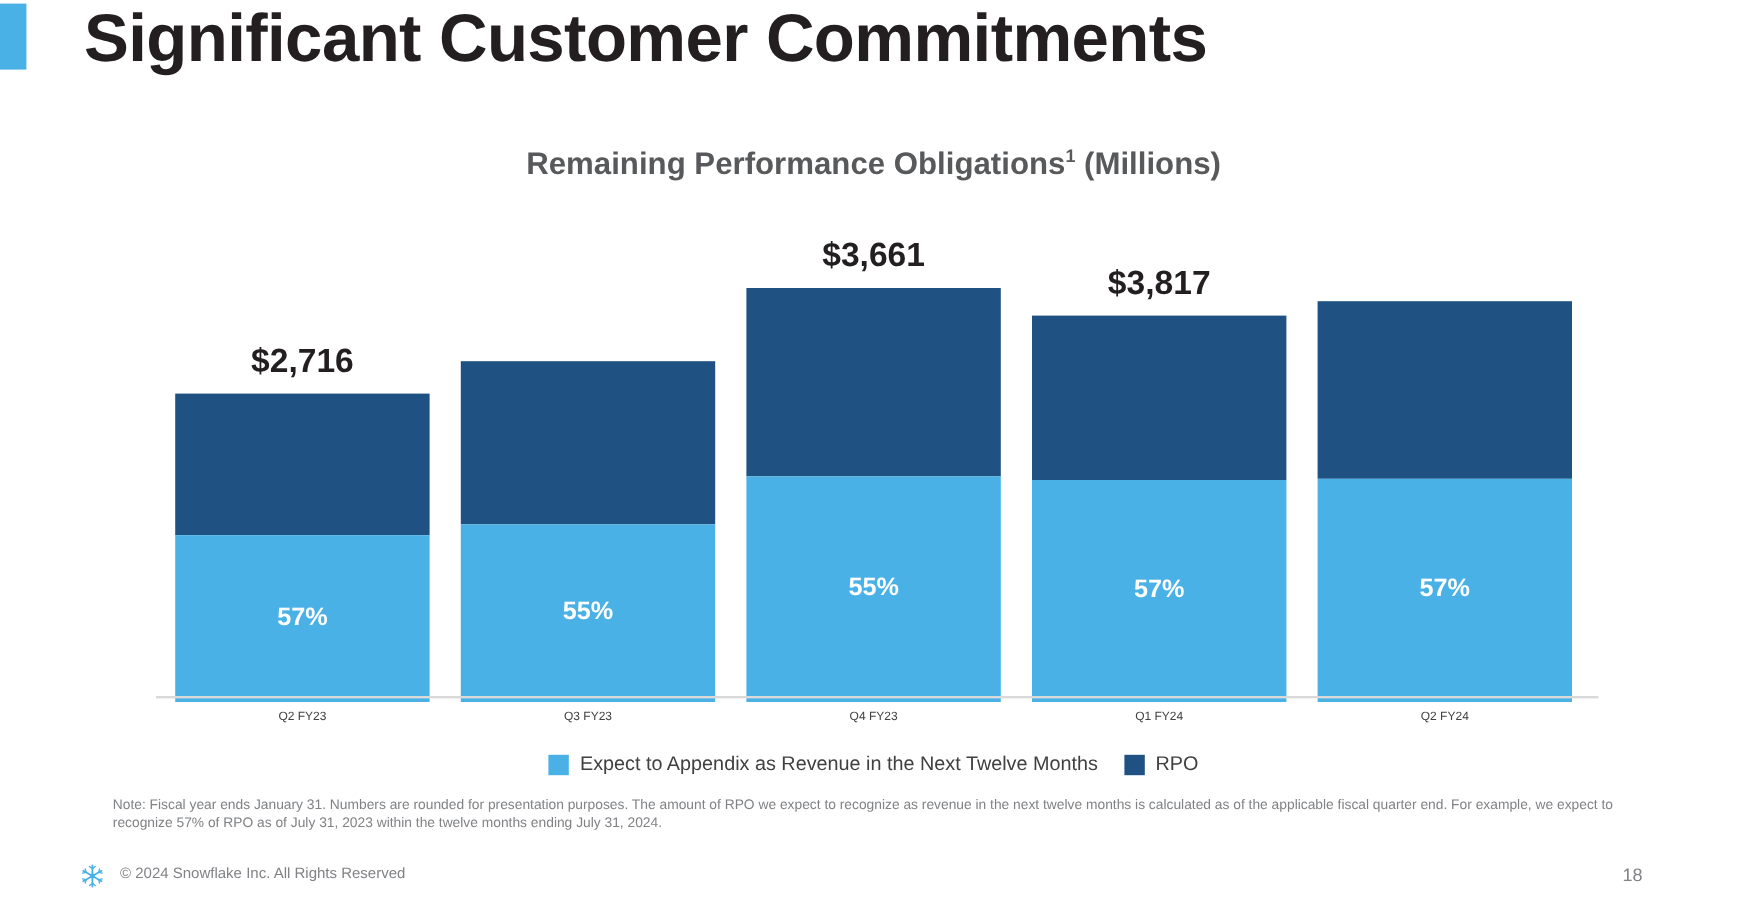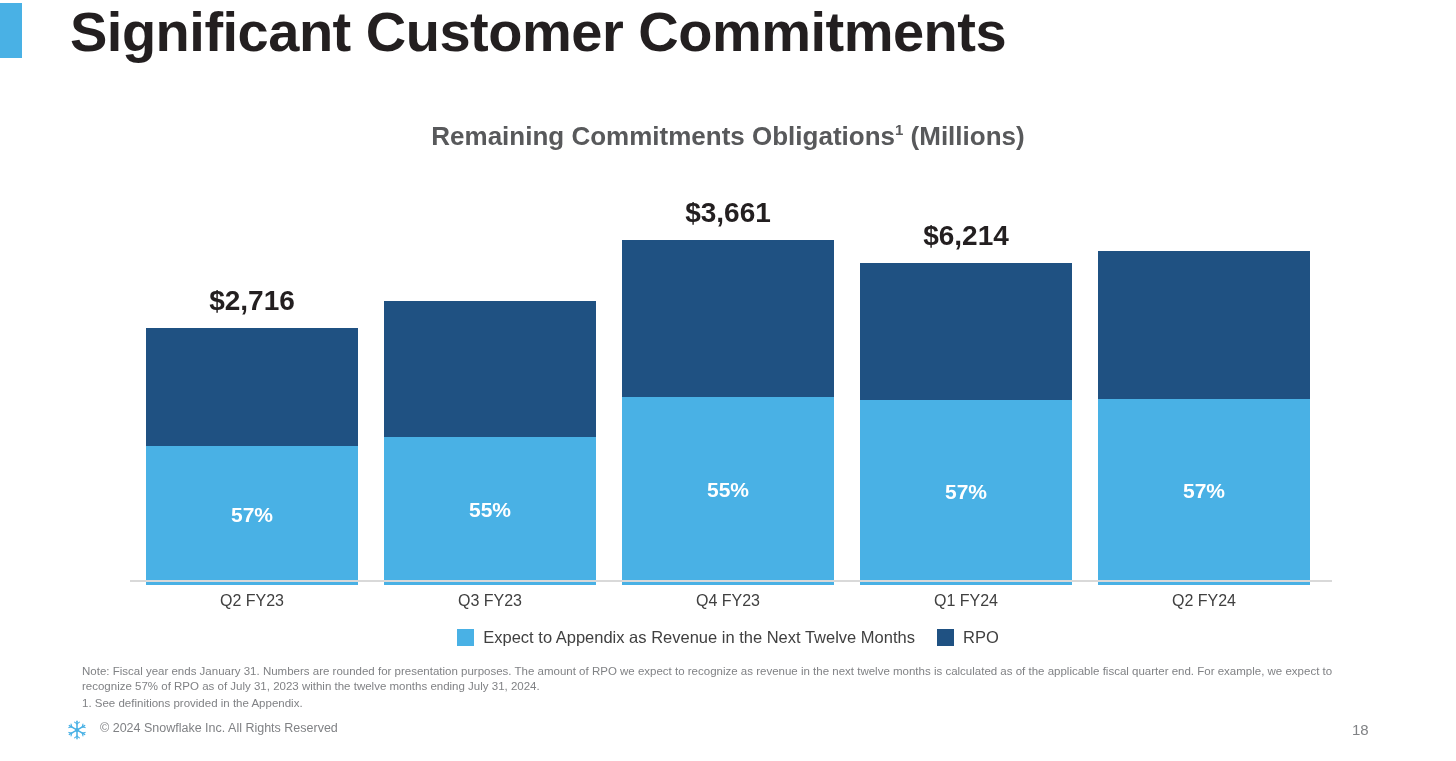--- a/index.html
+++ b/index.html
@@ -116,21 +116,21 @@
     top: 580px;
     width: 1202px;
     height: 2px;
     background: #d9d9d9;
   }
   .cat-label {
     position: absolute;
     top: 592px;
     width: 212px;
     text-align: center;
-    font-size: 16px;
+    font-size: 10px;
     color: #404040;
   }
 
   
   .legend {
     position: absolute;
     left: 0px;
     top: 628px;
     width: 1456px;
     display: flex;
@@ -150,21 +150,21 @@
   }
   .legend-label {
     font-size: 16.5px;
     color: #404040;
     white-space: nowrap;
   }
 
   
   .footnote {
     position: absolute;
-    left: 82px;
+    left: 94px;
     top: 664px;
     width: 1300px;
     font-size: 11.5px;
     line-height: 14.5px;
     color: #808285;
   }
   .footnote-ref {
     margin-top: 3px;
     padding-left: 0px;
   }
@@ -197,21 +197,21 @@
 </style>
 </head>
 <body>
 
 <div class="slide">
 
   <div class="title-accent"></div>
   <div class="slide-title">Significant Customer Commitments</div>
 
   <div class="chart-heading">
-    <span>Remaining Commitments Obligations</span><sup>1</sup><span> (Millions)</span>
+    <span>Remaining Performance Obligations</span><sup>1</sup><span> (Millions)</span>
   </div>
 
   <div class="plot" id="plot">
       <div class="bar-group" style="left: 146px;">
         <div class="value-label" style="top: 96px;">$2,716</div>
         <div class="bar-stack" style="height: 257px;">
           <div class="seg-top" style="height: 118px; background: rgb(31, 81, 130);"></div>
           <div class="seg-bottom" style="height: 139px; background: rgb(73, 177, 229);">
             <div class="pct-label">57%</div>
           </div>
@@ -228,21 +228,21 @@
       <div class="bar-group" style="left: 622px;">
         <div class="value-label" style="top: 8px;">$3,661</div>
         <div class="bar-stack" style="height: 345px;">
           <div class="seg-top" style="height: 157px; background: rgb(31, 81, 130);"></div>
           <div class="seg-bottom" style="height: 188px; background: rgb(73, 177, 229);">
             <div class="pct-label">55%</div>
           </div>
         </div>
       </div>
       <div class="bar-group" style="left: 860px;">
-        <div class="value-label" style="top: 31px;">$6,214</div>
+        <div class="value-label" style="top: 31px;">$3,817</div>
         <div class="bar-stack" style="height: 322px;">
           <div class="seg-top" style="height: 137px; background: rgb(31, 81, 130);"></div>
           <div class="seg-bottom" style="height: 185px; background: rgb(73, 177, 229);">
             <div class="pct-label">57%</div>
           </div>
         </div>
       </div>
       <div class="bar-group" style="left: 1098px;">
         <div class="bar-stack" style="height: 334px;">
           <div class="seg-top" style="height: 148px; background: rgb(31, 81, 130);"></div>
@@ -268,21 +268,20 @@
         <span class="legend-label">Expect to Appendix as Revenue in the Next Twelve Months</span>
       </div>
       <div class="legend-item">
         <span class="legend-swatch" style="background: rgb(31, 81, 130);"></span>
         <span class="legend-label">RPO</span>
       </div>
     </div>
 
   <div class="footnote">
     <div>Note: Fiscal year ends January 31. Numbers are rounded for presentation purposes. The amount of RPO we expect to recognize as revenue in the next twelve months is calculated as of the applicable fiscal quarter end. For example, we expect to recognize 57% of RPO as of July 31, 2023 within the twelve months ending July 31, 2024.</div>
-    <div class="footnote-ref">1.  See definitions provided in the Appendix.</div>
   </div>
 
   <div class="footer-logo">
     <svg viewBox="0 0 100 100" width="22" height="22" aria-hidden="true">
       <g stroke="#49b1e5" stroke-width="7" stroke-linecap="round">
         <line x1="50" y1="10" x2="50" y2="90"></line>
         <line x1="15.4" y1="30" x2="84.6" y2="70"></line>
         <line x1="15.4" y1="70" x2="84.6" y2="30"></line>
       </g>
       <g stroke="#49b1e5" stroke-width="5" stroke-linecap="round">

